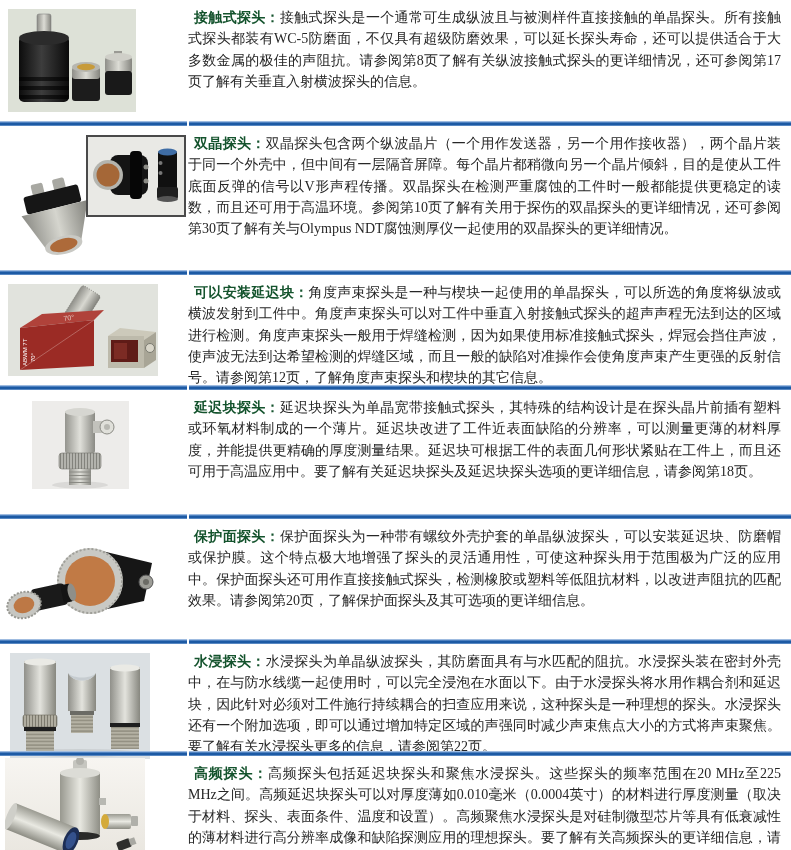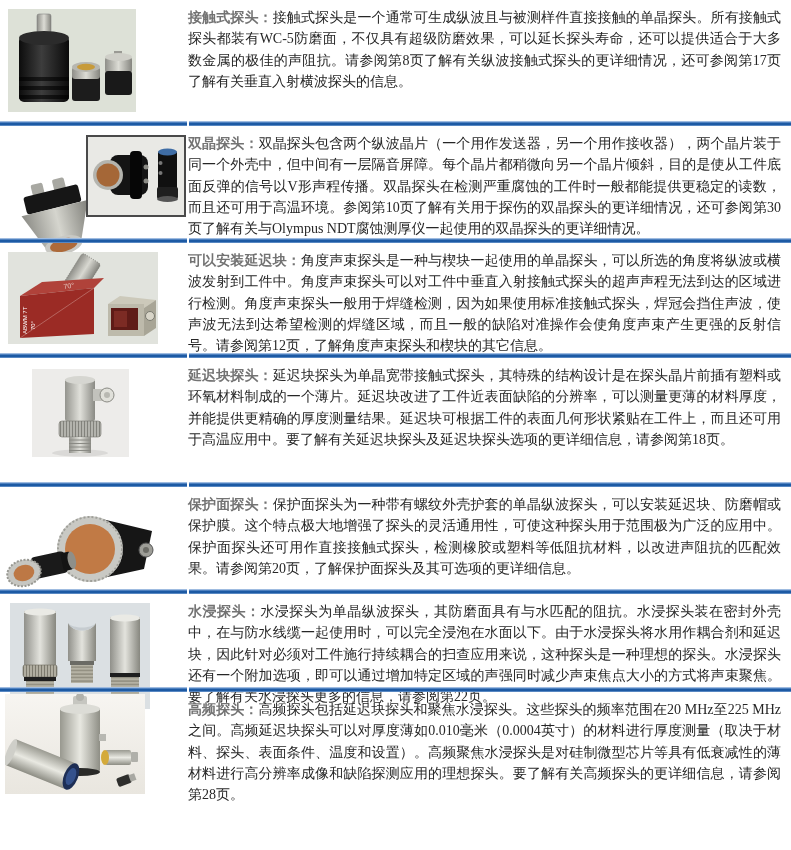--- a/index.html
+++ b/index.html
@@ -2,26 +2,26 @@
 <html><head>
 <meta charset="utf-8">
 <style>
   html,body{margin:0;padding:0;background:#ffffff;}
   .page{width:791px;height:850px;background:#fff;overflow:hidden;
         font-family:"Liberation Serif","DejaVu Serif",serif;}
   .section{display:flex;box-sizing:border-box;}
   .imgcol{width:188px;flex:none;position:relative;}
   .textcol{flex:1;padding:7px 10px 0 0;font-size:14px;line-height:1.52;
            color:#262626;text-align:justify;}
-  .textcol b{color:#737373;}
+  .textcol b{color:#14532d;margin-left:6px;}
   .divider{height:5px;position:relative;
     background:linear-gradient(to bottom,#cfdcee 0%,#6f9bd2 20%,#1d5aa4 45%,#1d5aa4 75%,#7fa6d6 100%);}
   .divider::after{content:"";position:absolute;left:187px;top:0;width:2px;height:100%;background:#fff;}
-  .s1{height:121px}.s2{height:112px}.s3{height:110px}.s4{height:124px}
-  .s5{height:102px}.s6{height:93px}.s7{height:90px}
+  .s1{height:121px}.s2{height:144px}.s3{height:110px}.s4{height:124px}
+  .s5{height:120px}.s6{height:107px}.s7{height:90px}
   .photo{position:absolute;display:block;}
   .p1{left:8px;top:9px;}
   .p2main{left:10px;top:50px;}
   .p2inset{left:86px;top:9px;border:2px solid #4a4a4a;background:#e9e9e5;z-index:2;}
   .p3{left:8px;top:9px;}
   .p4{left:32px;top:11px;}
   .p5{left:4px;top:16px;}
   .p6{left:10px;top:9px;}
   .p7{left:5px;top:2px;}
 </style>

